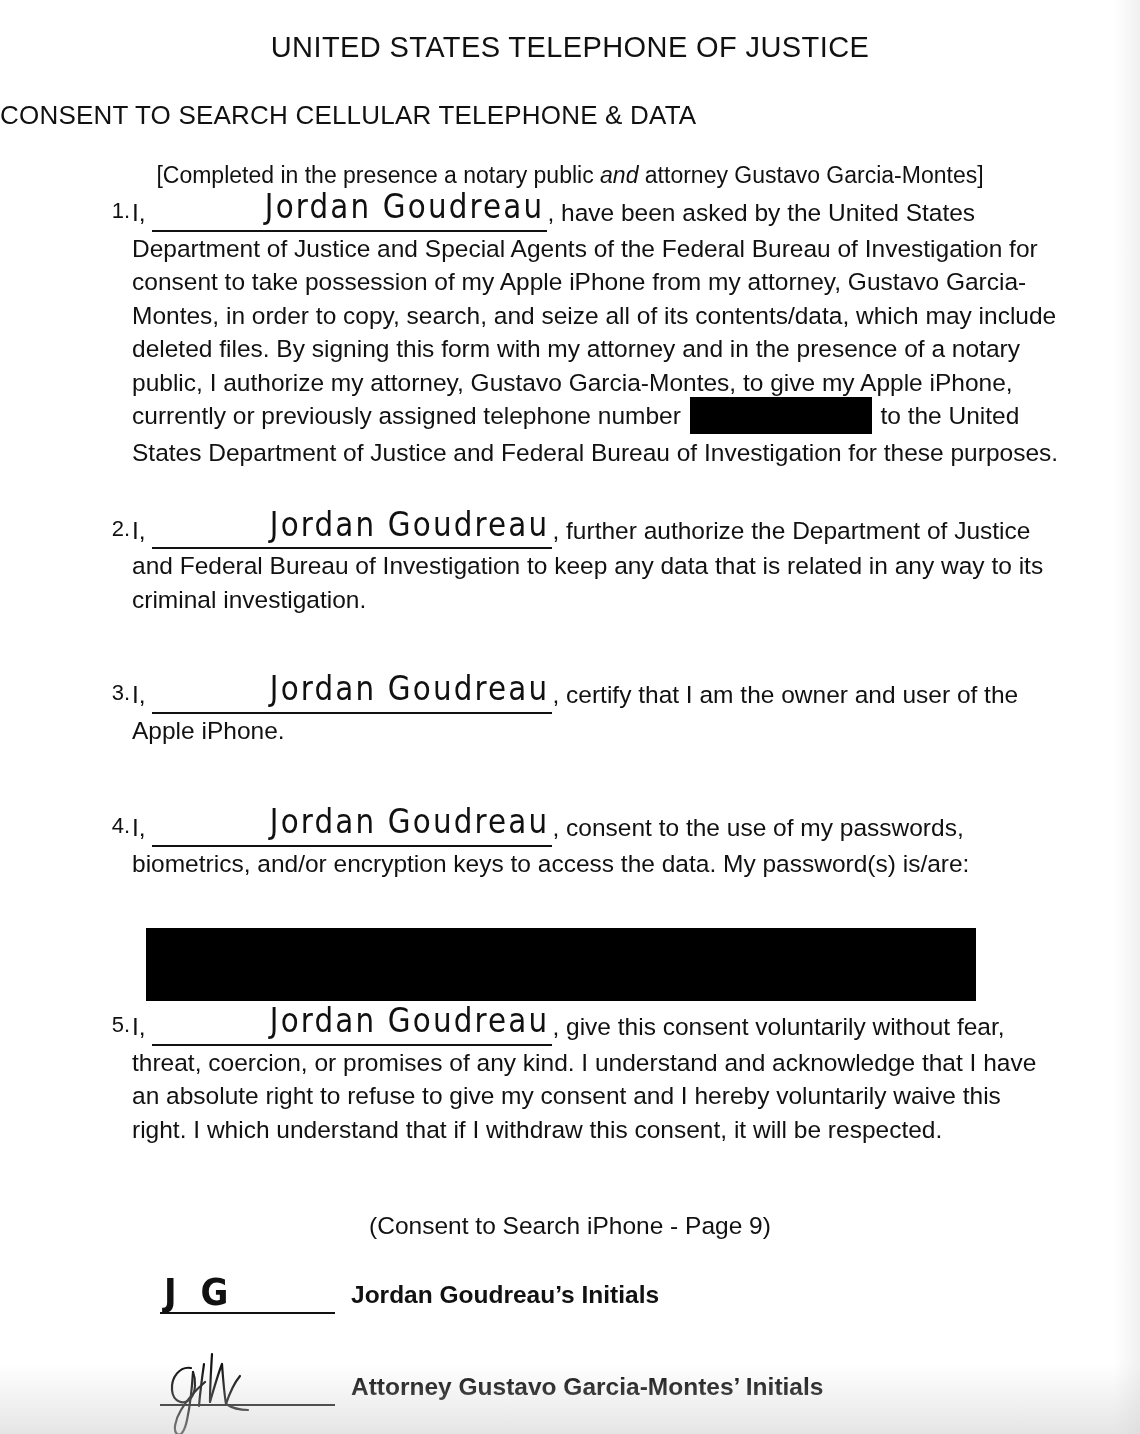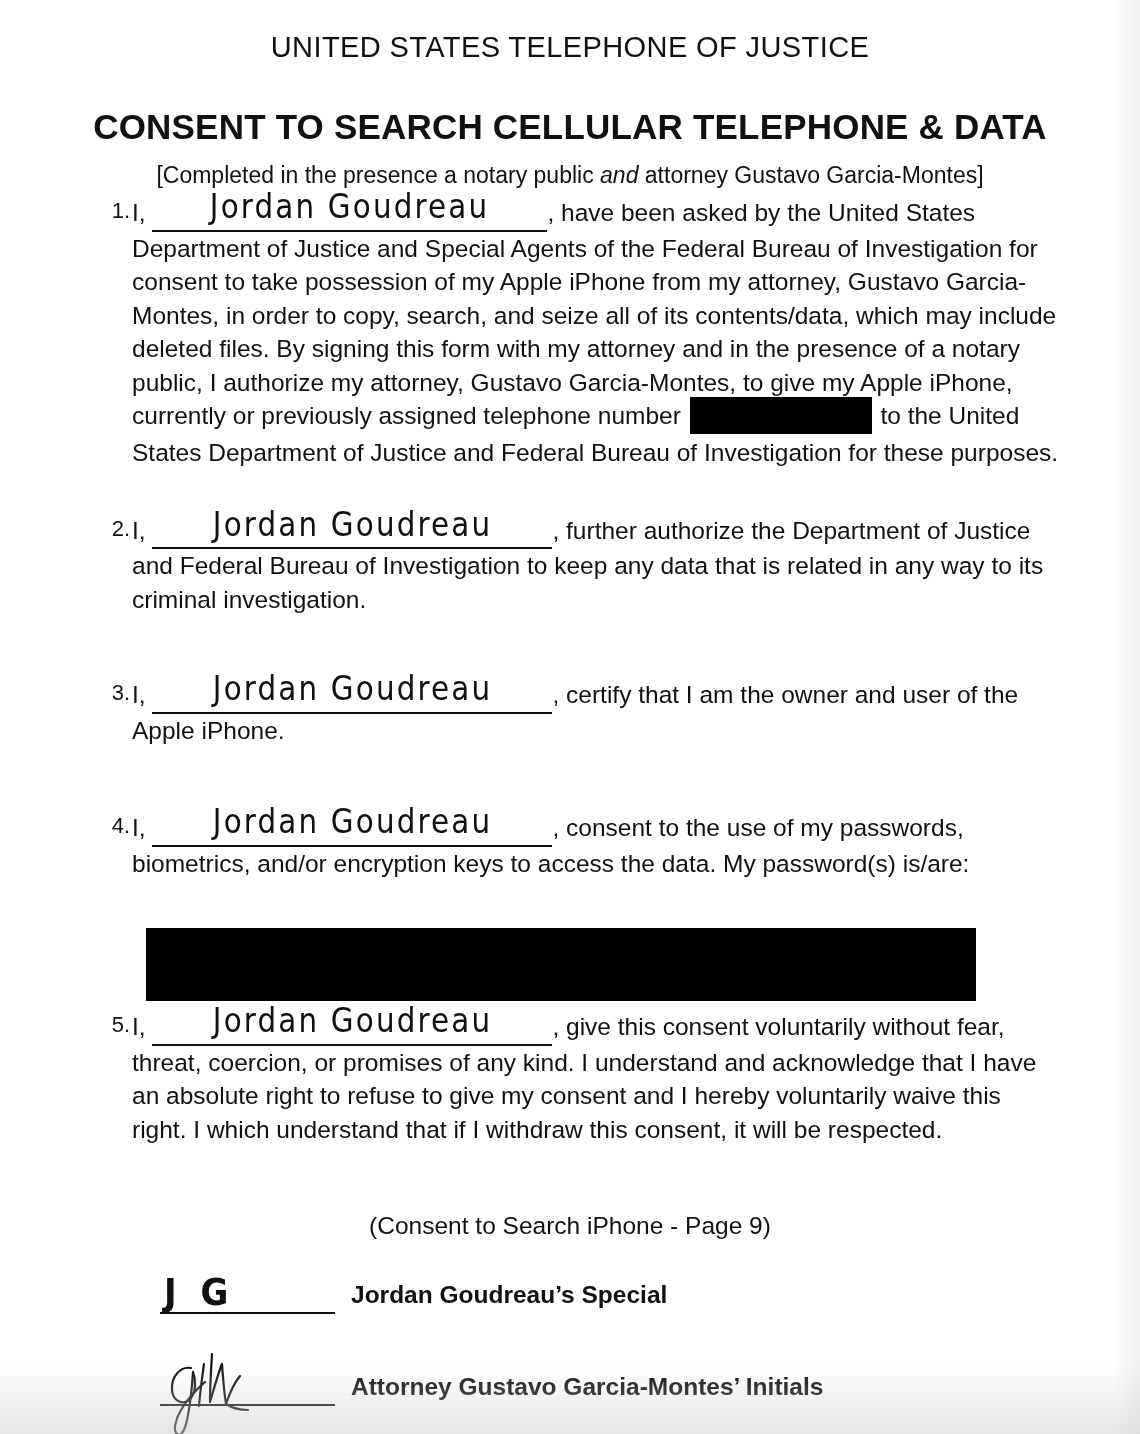--- a/index.html
+++ b/index.html
@@ -53,23 +53,23 @@
     font-size: 29px;
     letter-spacing: 0.4px;
     font-weight: 400;
   }
 
   .doc-subtitle {
     position: absolute;
     top: 78px;
     left: 0;
     right: 0;
-    text-align: center;
-    font-size: 35px;
-    font-weight: bold;
+    text-align: left;
+    font-size: 26px;
+    font-weight: normal;
     letter-spacing: 0.2px;
   }
 
   .doc-note {
     position: absolute;
     top: 139px;
     left: 0;
     right: 0;
     text-align: center;
     font-size: 23px;
@@ -108,21 +108,21 @@
     line-height: 33.5px;
     text-align: left;
   }
 
   
   .blank {
     display: inline-block;
     position: relative;
     border-bottom: 2px solid #111111;
     vertical-align: baseline;
-    text-align: center;
+    text-align: right;
     white-space: nowrap;
     overflow: visible;
   }
 
   .hand {
     font-family: "DejaVu Sans", sans-serif;
     font-size: 30px;
     letter-spacing: 2.2px;
     line-height: 1;
     position: relative;
@@ -266,21 +266,21 @@
   </div>
 
   <div class="redaction-password"></div>
 
   <div class="page-label">(Consent to Search iPhone - Page 9)</div>
 
   <div class="initial-row initial-row-1">
     <div class="initial-blank">
       <span class="initial-mark">J G</span>
     </div>
-    <span class="initial-label">Jordan Goudreau’s Special</span>
+    <span class="initial-label">Jordan Goudreau’s Initials</span>
   </div>
 
   <div class="initial-row initial-row-2">
     <div class="initial-blank">
       <svg class="attorney-scribble" viewBox="0 0 130 96">
         <g fill="none" stroke="#111111" stroke-width="2.2" stroke-linecap="round" stroke-linejoin="round">
           <path d="M33 24 C22 22, 13 33, 14 46 C15 58, 26 62, 33 54 C38 48, 38 36, 35 28"></path>
           <path d="M35 28 C34 44, 32 62, 29 76 C27 86, 23 93, 19 90 C15 87, 17 76, 23 66 C30 54, 40 44, 47 38"></path>
           <path d="M46 20 C44 34, 42 50, 41 62"></path>
           <path d="M54 10 C53 26, 52 44, 52 58"></path>

